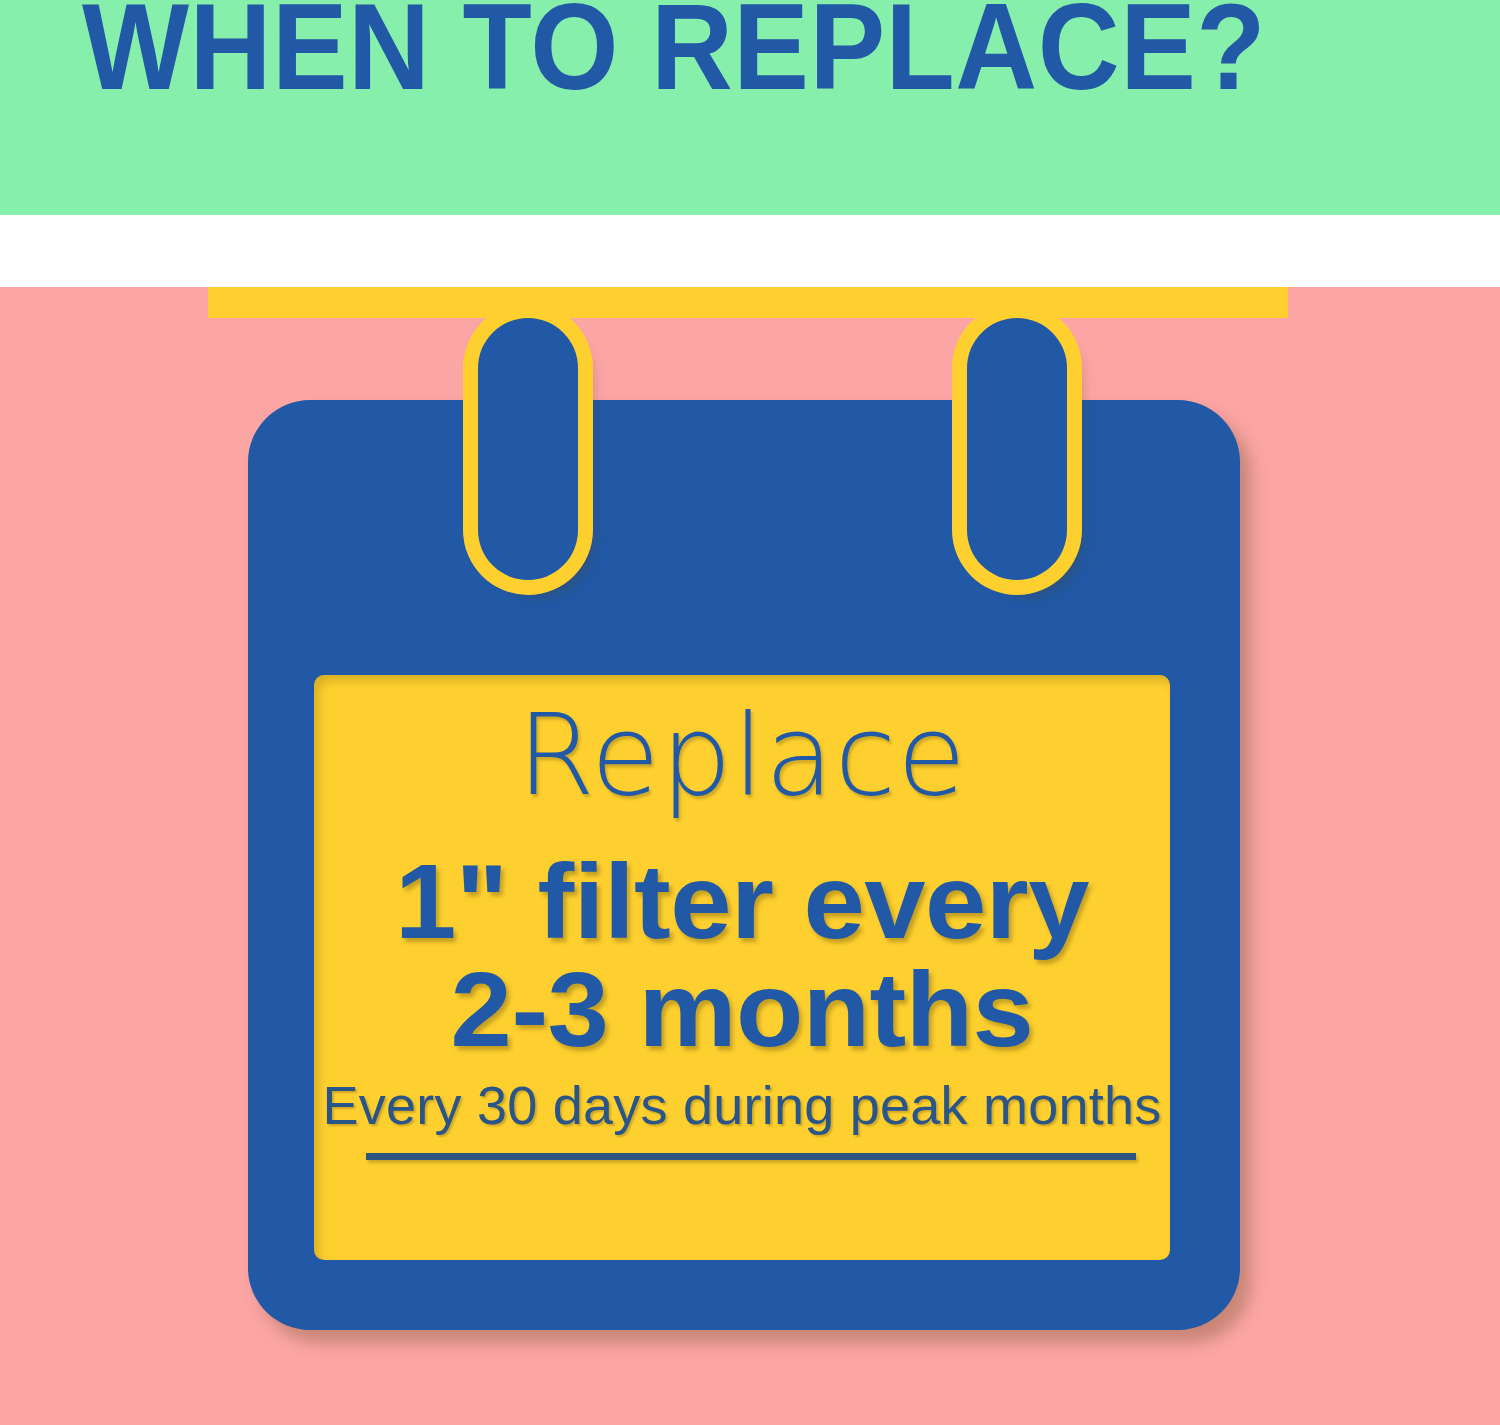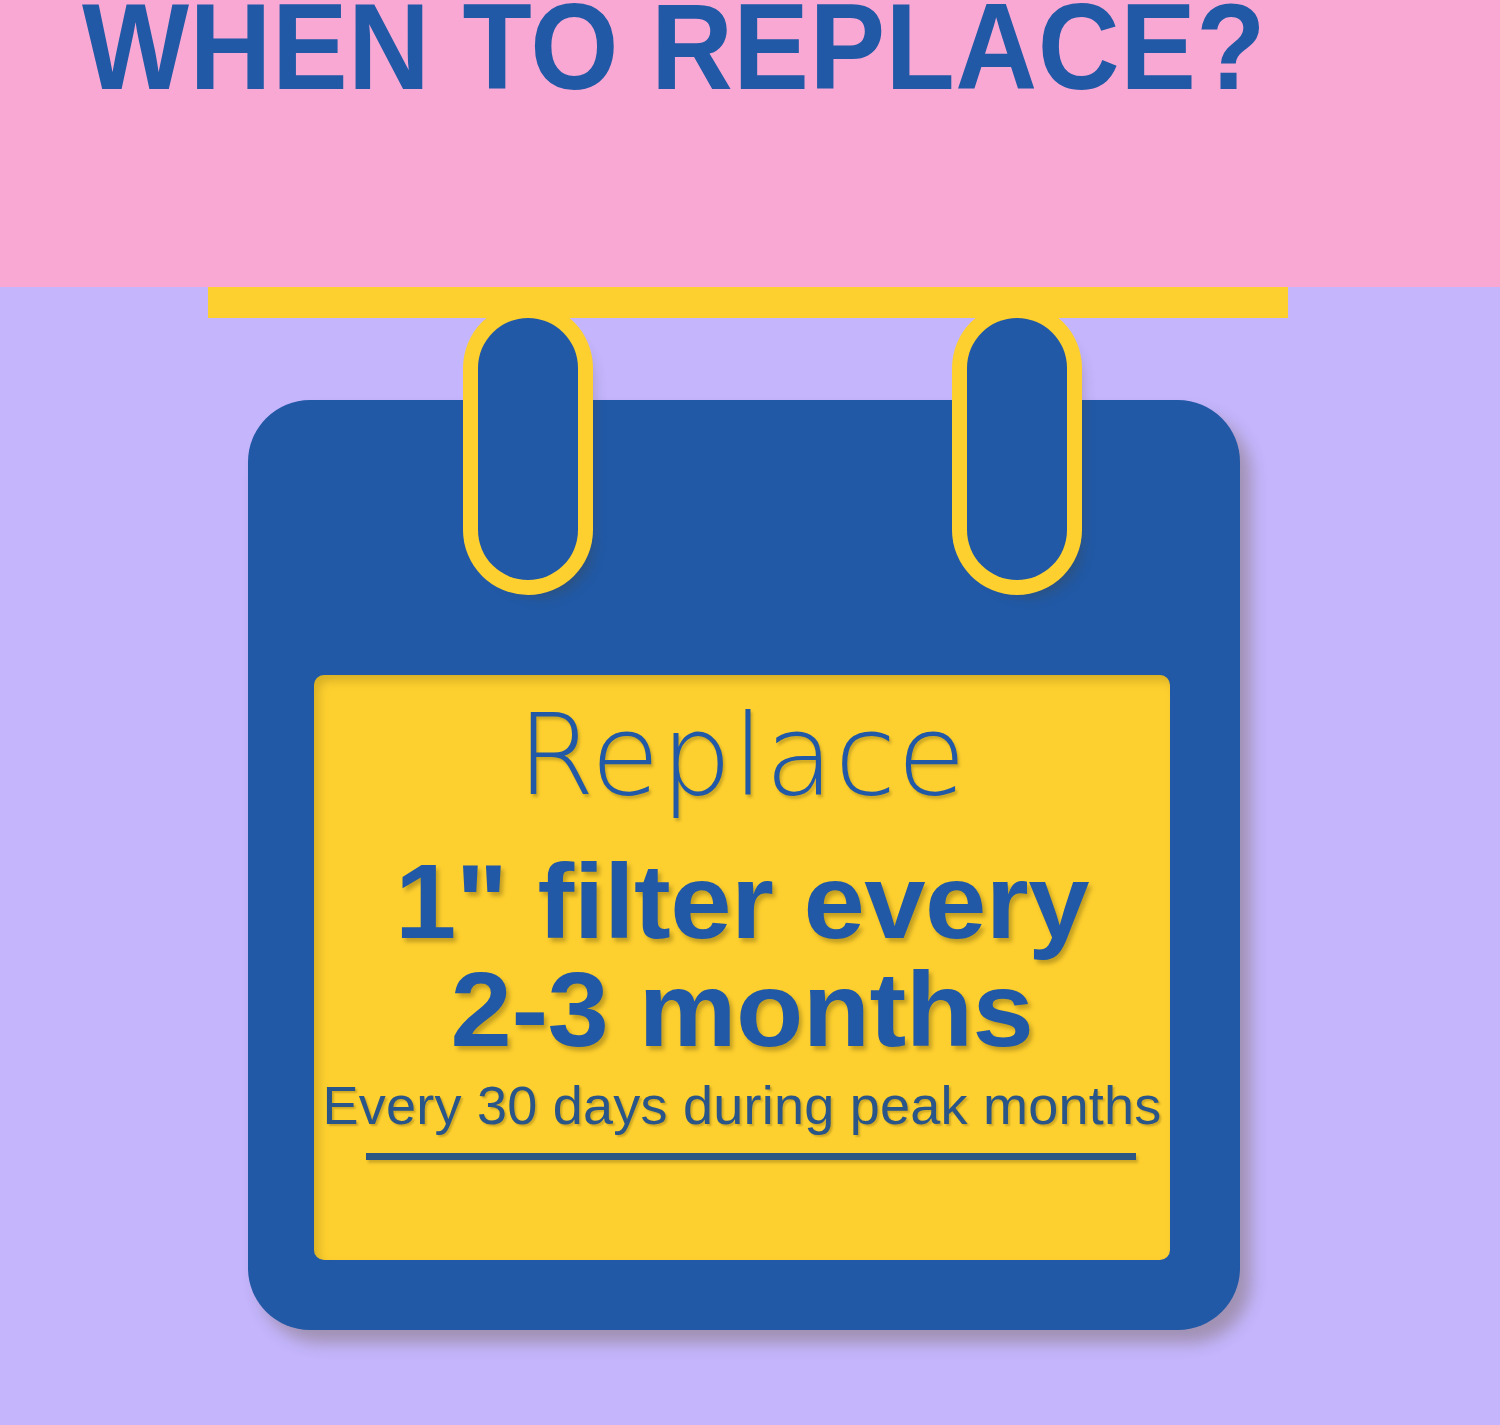--- a/index.html
+++ b/index.html
@@ -20,22 +20,22 @@
     height: 1425px;
     background: #ffffff;
   }
 
   
   .header-band {
     position: absolute;
     left: 0;
     top: 0;
     width: 1500px;
-    height: 287px;
-    background: #f9a8d4;
+    height: 215px;
+    background: #86efac;
     text-align: center;
   }
 
   .headline {
     position: absolute;
     left: 82px;
     top: -14px;
     font-family: "Liberation Sans Narrow", "Liberation Sans", sans-serif;
     font-weight: bold;
     font-size: 122px;
@@ -47,21 +47,21 @@
     transform-origin: left top;
   }
 
   
   .yellow-stage {
     position: absolute;
     left: 0;
     top: 287px;
     width: 1500px;
     height: 1138px;
-    background: #c4b5fd;
+    background: #fca5a5;
     overflow: hidden;
   }
 
   
   .calendar {
     position: absolute;
     left: 248px;
     top: 113px;       
     width: 992px;
     height: 930px;

